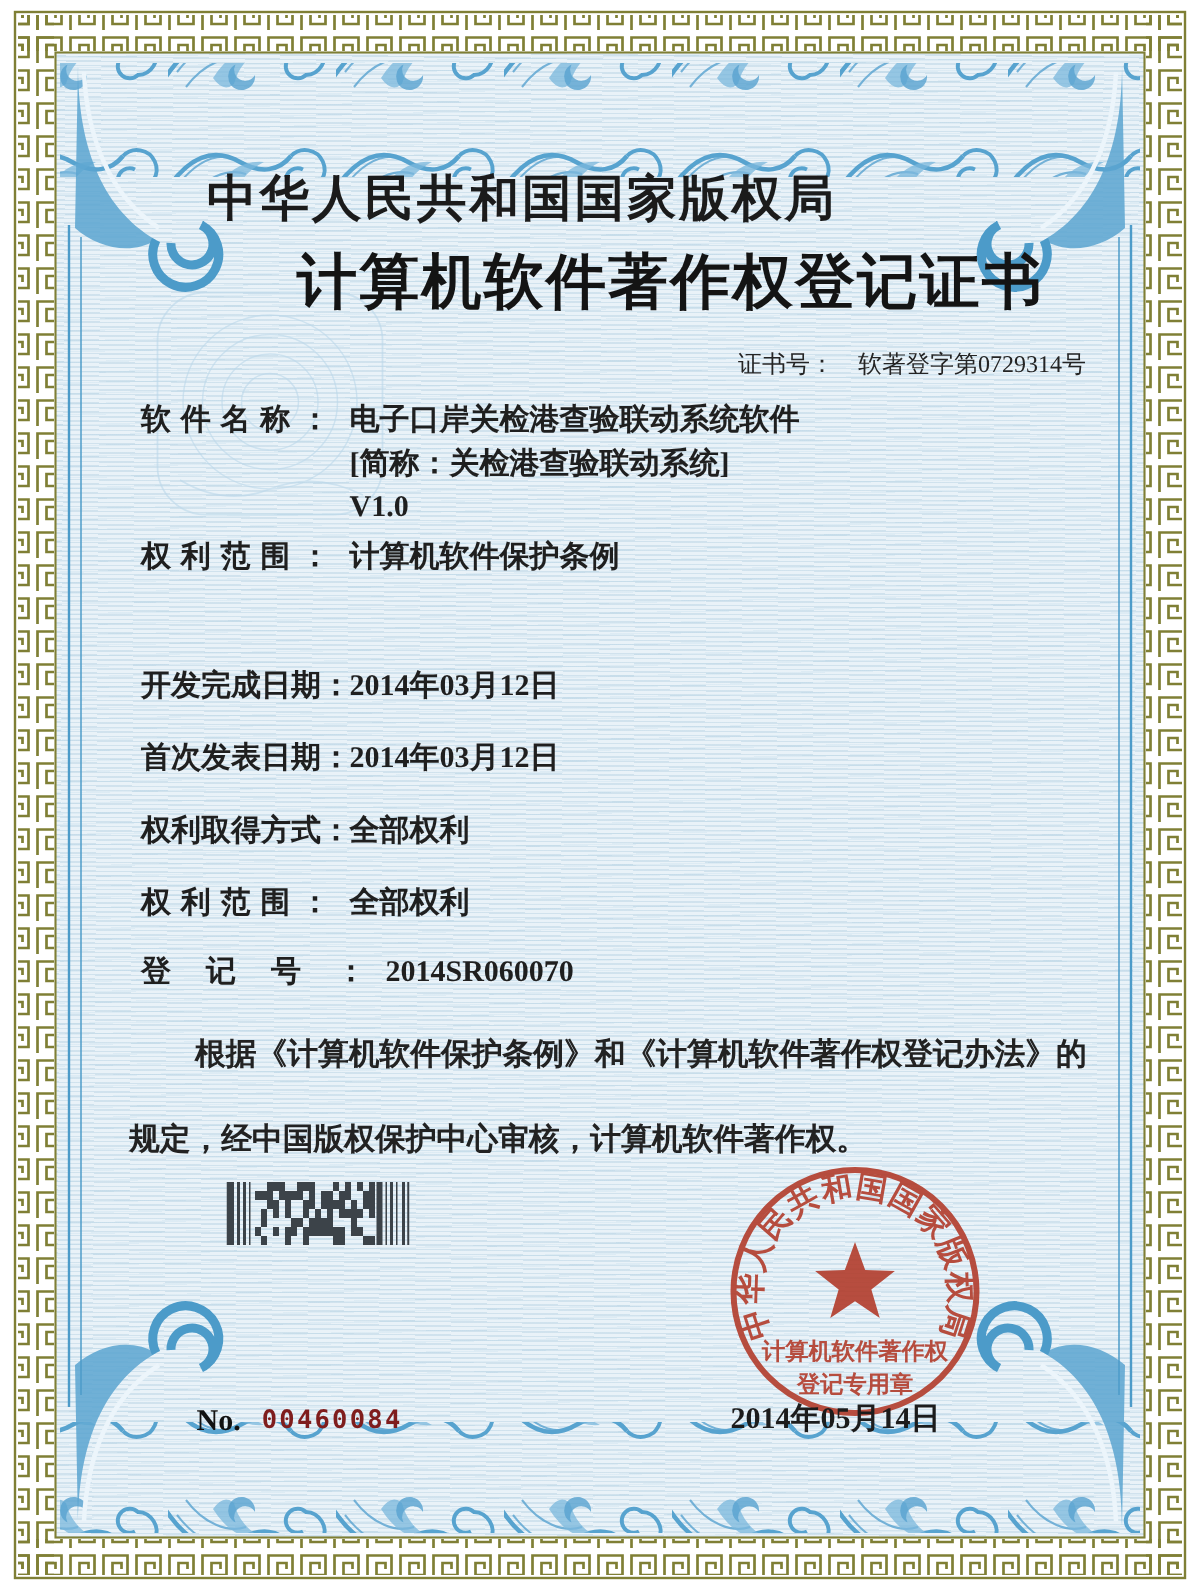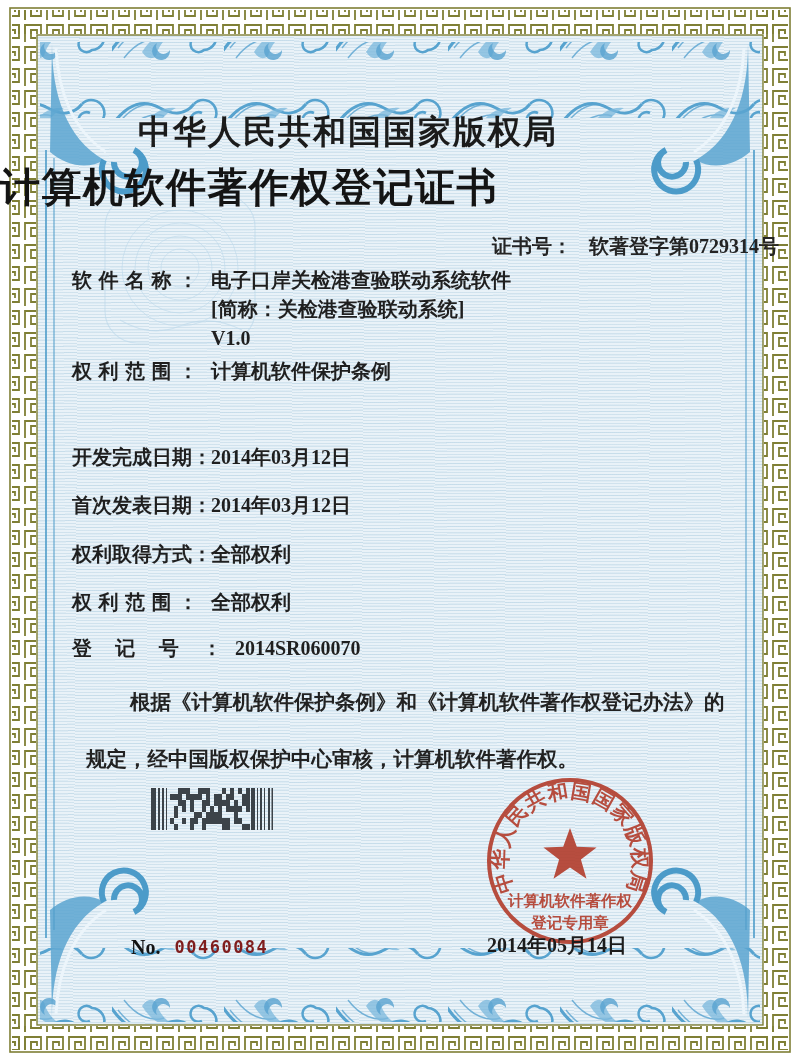--- a/index.html
+++ b/index.html
@@ -15,30 +15,30 @@
       repeating-linear-gradient(0.8deg, rgba(120,170,200,0.22) 0px, rgba(120,170,200,0.22) 1px, transparent 1px, transparent 3px),
       repeating-linear-gradient(-1.2deg, rgba(150,195,220,0.14) 0px, rgba(150,195,220,0.14) 1px, transparent 1px, transparent 7px);
   }
   svg.deco{position:absolute;left:0;top:0;pointer-events:none;}
   .content{position:absolute;left:0;top:0;width:696px;height:1060px;color:#1f1f1f;}
   .authority{
     position:absolute;left:0;top:110px;width:100%;text-align:center;
     font-size:33px;font-weight:700;letter-spacing:2px;color:#1b1b1b;white-space:nowrap;
   }
   .cert-title{
-    position:absolute;left:0;top:160px;width:100%;text-align:left;
+    position:absolute;left:0;top:160px;width:100%;text-align:right;
     font-size:40px;font-weight:900;letter-spacing:1.5px;color:#141414;white-space:nowrap;
   }
   .certno{
-    position:absolute;left:492px;top:233px;font-size:20px;font-weight:700;
+    position:absolute;left:492px;top:233px;font-size:16px;font-weight:400;
     color:#242424;white-space:nowrap;
   }
   .certno .lbl{margin-right:12px;}
   .row{
-    position:absolute;left:72px;font-size:20px;font-weight:700;color:#1f1f1f;white-space:nowrap;
+    position:absolute;left:94px;font-size:20px;font-weight:700;color:#1f1f1f;white-space:nowrap;
     line-height:29px;
   }
   .flabel{display:inline-block;width:126px;text-align:justify;text-align-last:justify;vertical-align:top;}
   .flabel.wide{width:150px;}
   .fvalue{display:inline-block;margin-left:8px;vertical-align:top;}
   .fvalue div{line-height:29px;}
   .notice-line{
     position:absolute;left:86px;font-size:20.5px;font-weight:700;color:#222;white-space:nowrap;
   }
   .notice-indent{padding-left:44px;}

